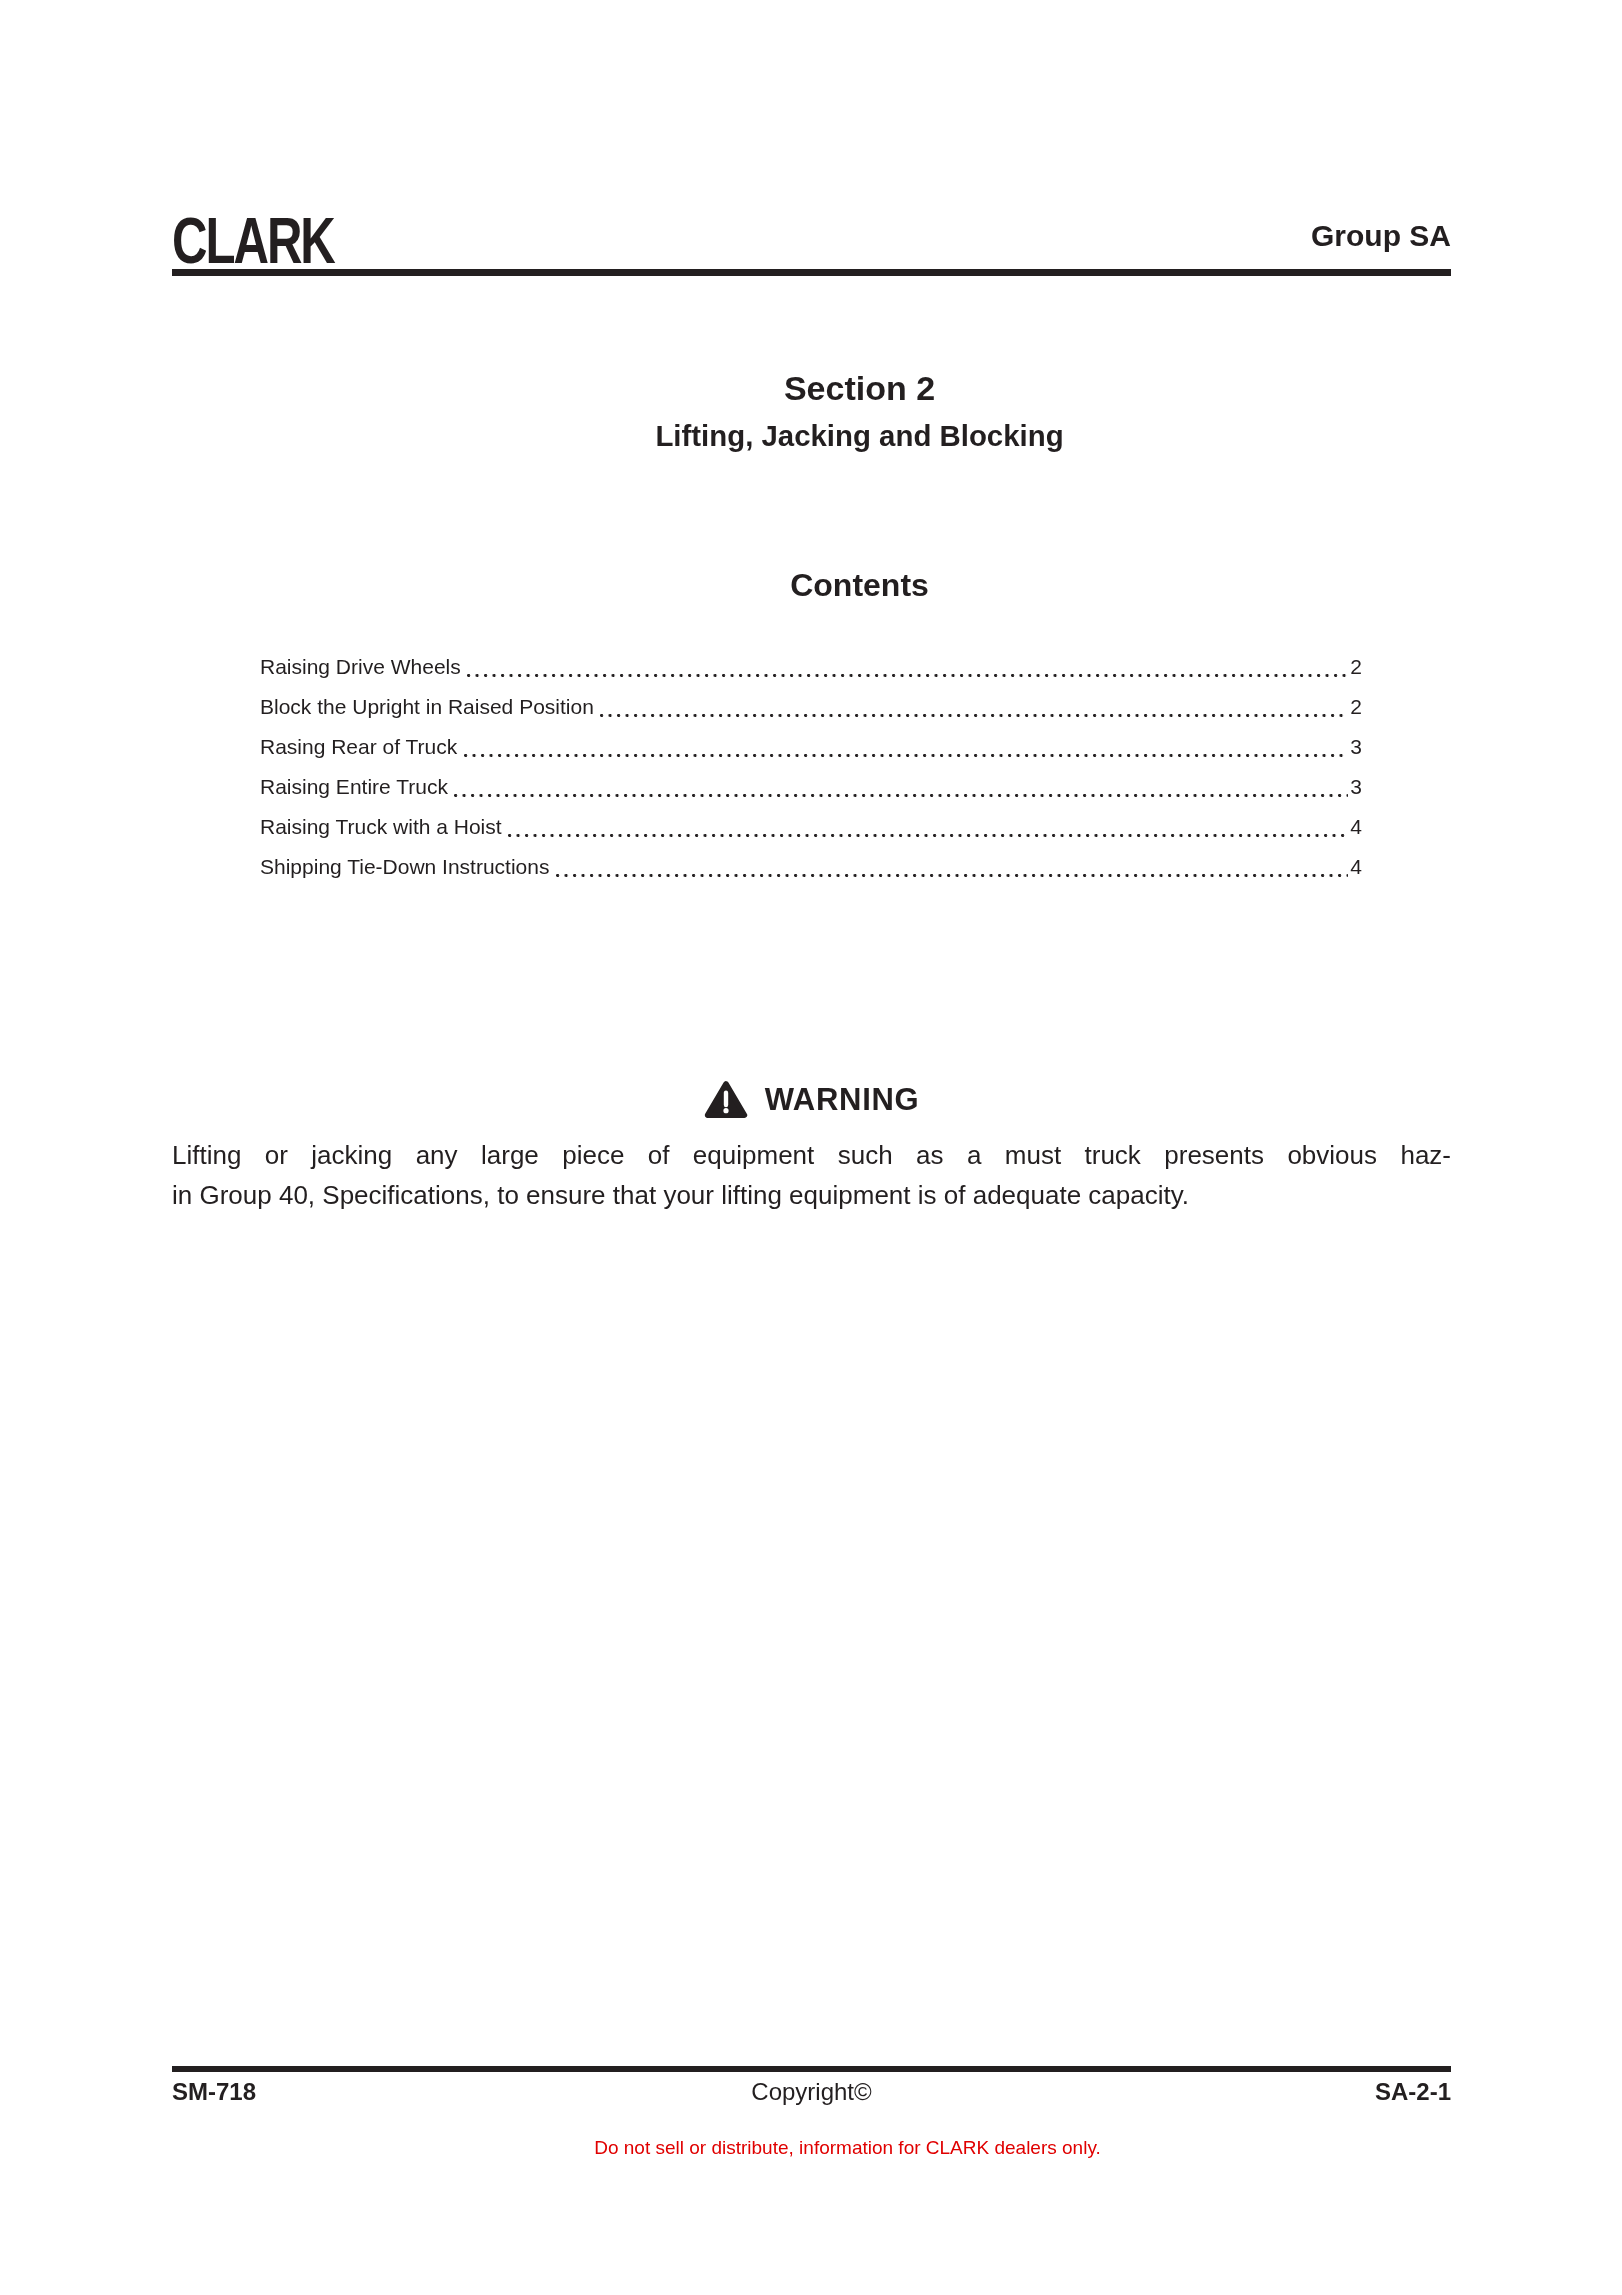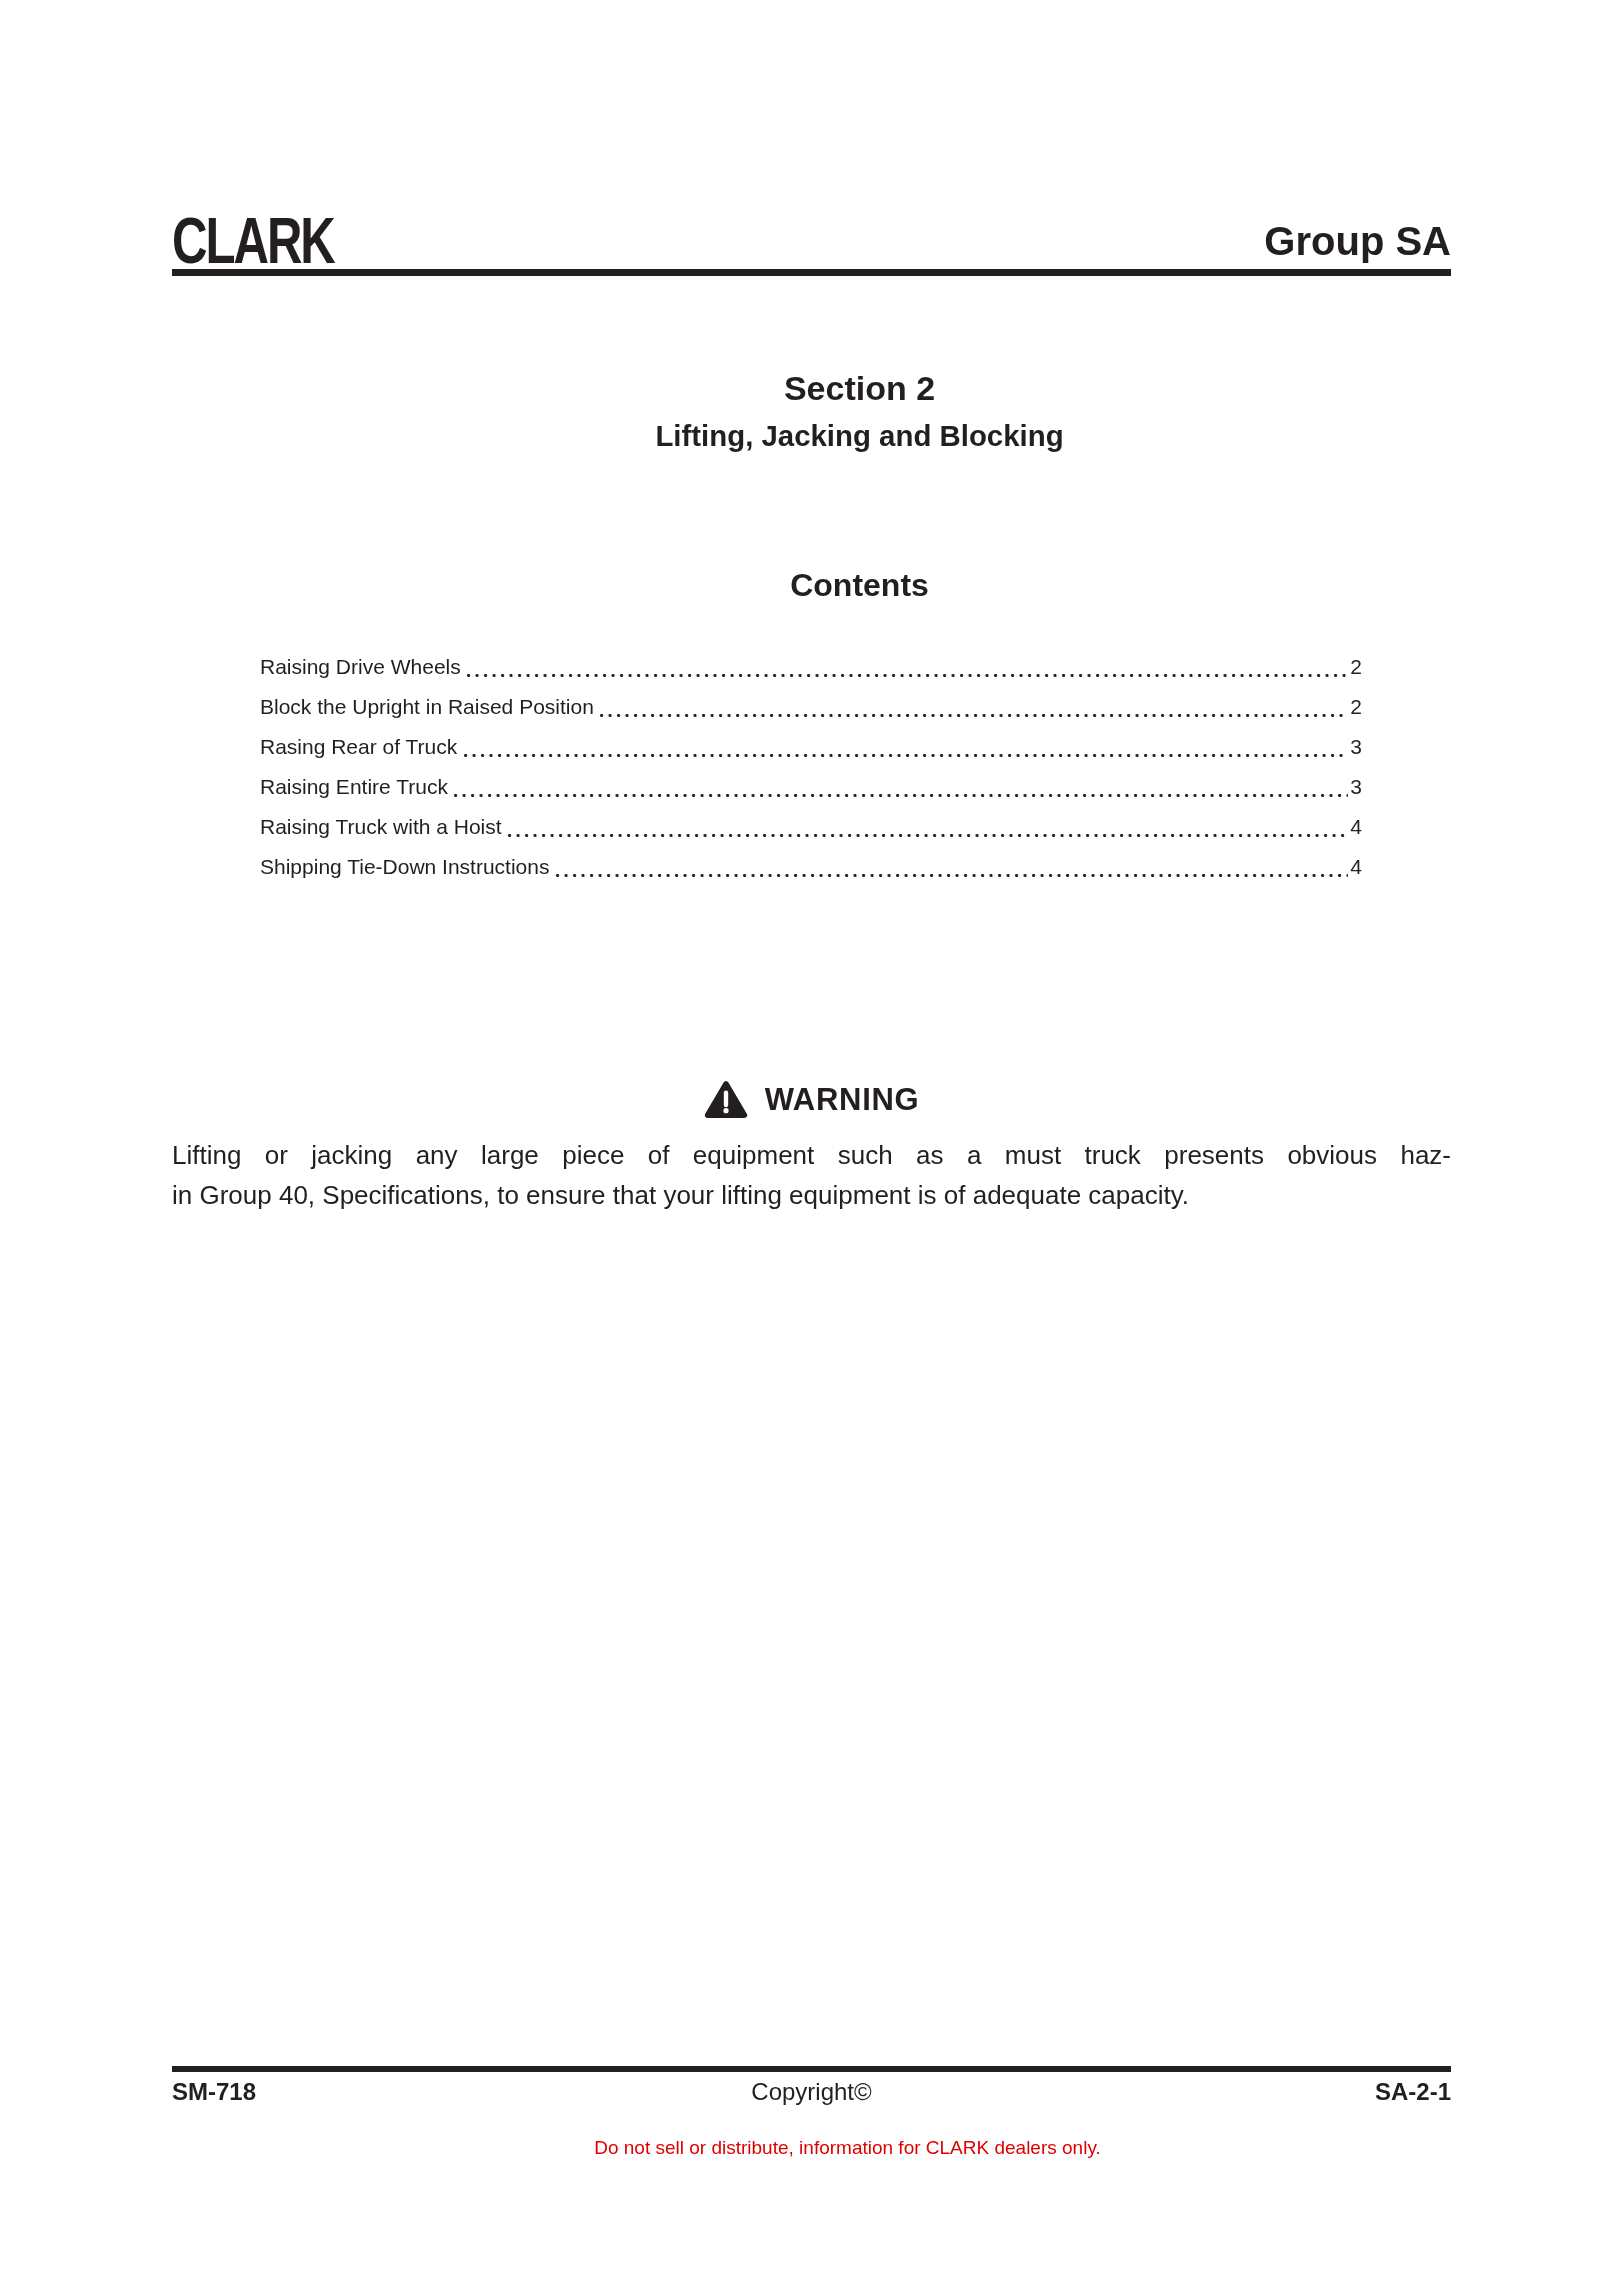--- a/index.html
+++ b/index.html
@@ -16,21 +16,21 @@
   
   .logo {
     position: absolute; left: 172px; top: 209px;
     font-size: 63px; font-weight: bold; line-height: 1;
     letter-spacing: -2.6px;
     transform: scaleX(0.78) scaleY(1.02);
     transform-origin: left top;
   }
   .group-label {
     position: absolute; right: 172px; top: 219px;
-    font-size: 40px; font-weight: bold;
+    font-size: 30px; font-weight: bold;
   }
   .header-rule {
     position: absolute; left: 172px; right: 172px; top: 269px;
     height: 6.5px; background: #231f20;
   }
 
   
   .center-line { position: absolute; left: 0; width: 100%; text-align: center; padding-left: 48px; }
   .section-title   { top: 369px; font-size: 34px; font-weight: bold; }
   .section-subtitle{ top: 419px; font-size: 29.4px; font-weight: bold; }

